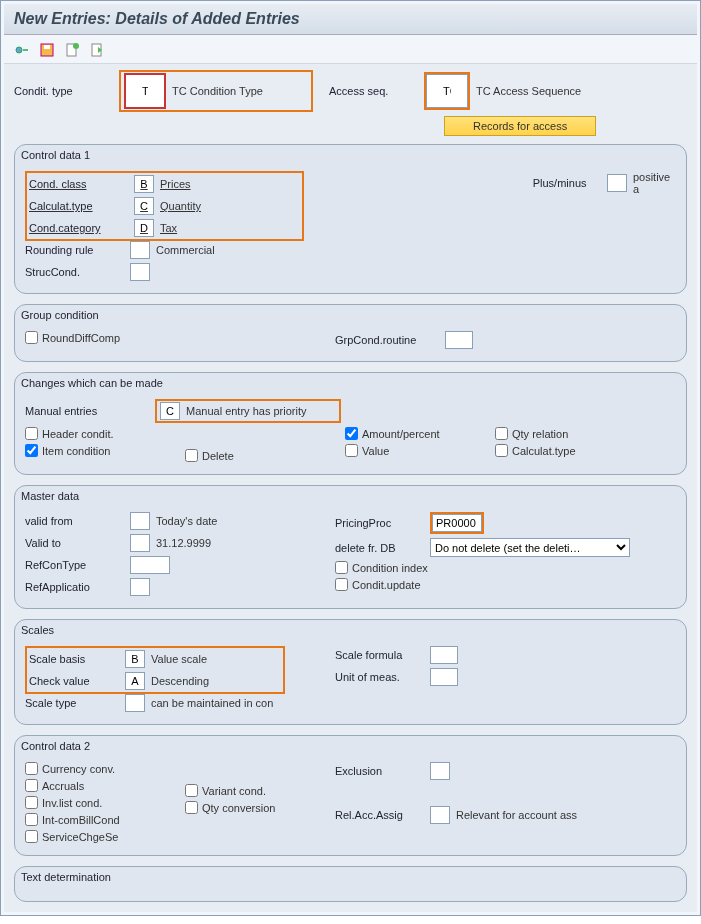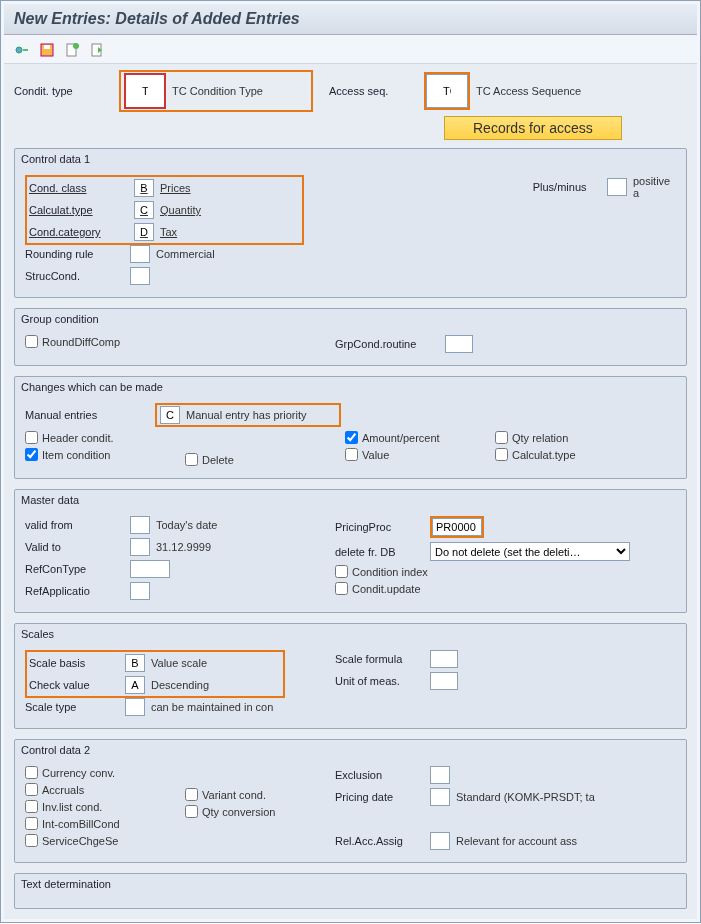--- a/index.html
+++ b/index.html
@@ -57,31 +57,31 @@
     border: 1px solid #8aa0b8; background: #fff;
     text-align: center; padding: 16px;
   }
   .desc { margin-left: 6px; }
   .highlight { border: 2px solid #e77817; padding: 1px 3px; display: inline-flex; align-items: center; }
   .highlight-tight { border: 2px solid #e77817; display: inline-block; }
   .btn-warn {
     background: linear-gradient(#ffe27a, #ffd24a);
     border: 1px solid #c9a227;
     padding: 3px 28px;
-    font-size: 14px;
+    font-size: 11px;
     color: #333;
     cursor: pointer;
   }
   .groupbox {
     border: 1px solid #9ab;
     margin: 8px 0 10px 0;
     padding: 26px 10px 8px 10px;
     position: relative;
     background: #e0e6ef;
-    border-radius: 2px;
+    border-radius: 12px;
   }
   .groupbox .legend {
     position: absolute; left: 6px; top: 4px;
     font-size: 11px; color: #223;
   }
   .chk { margin: 0 4px 0 0; }
   .col { display: flex; }
   .colL { width: 310px; }
   .colM { width: 200px; }
   .colR { flex: 1; }
@@ -374,25 +374,20 @@
           <div class="row">
               <input type="checkbox" class="chk" style="">
               <span>Qty conversion</span>
             </div>
         </div>
         <div>
           <div class="row">
               <span class="lbl2">Exclusion</span>
               <input class="short-input w2" value="" style="">
             </div>
-          <div class="row">
-              <span class="lbl2">Pricing date</span>
-              <input class="short-input w2" value="" style="">
-              <span class="desc">Standard (KOMK-PRSDT; ta</span>
-            </div>
           <div class="row" style="height:18px;"></div>
           <div class="row">
               <span class="lbl2">Rel.Acc.Assig</span>
               <input class="short-input w2" value="" style="">
               <span class="desc">Relevant for account ass</span>
             </div>
         </div>
       </div>
     </div>
 

